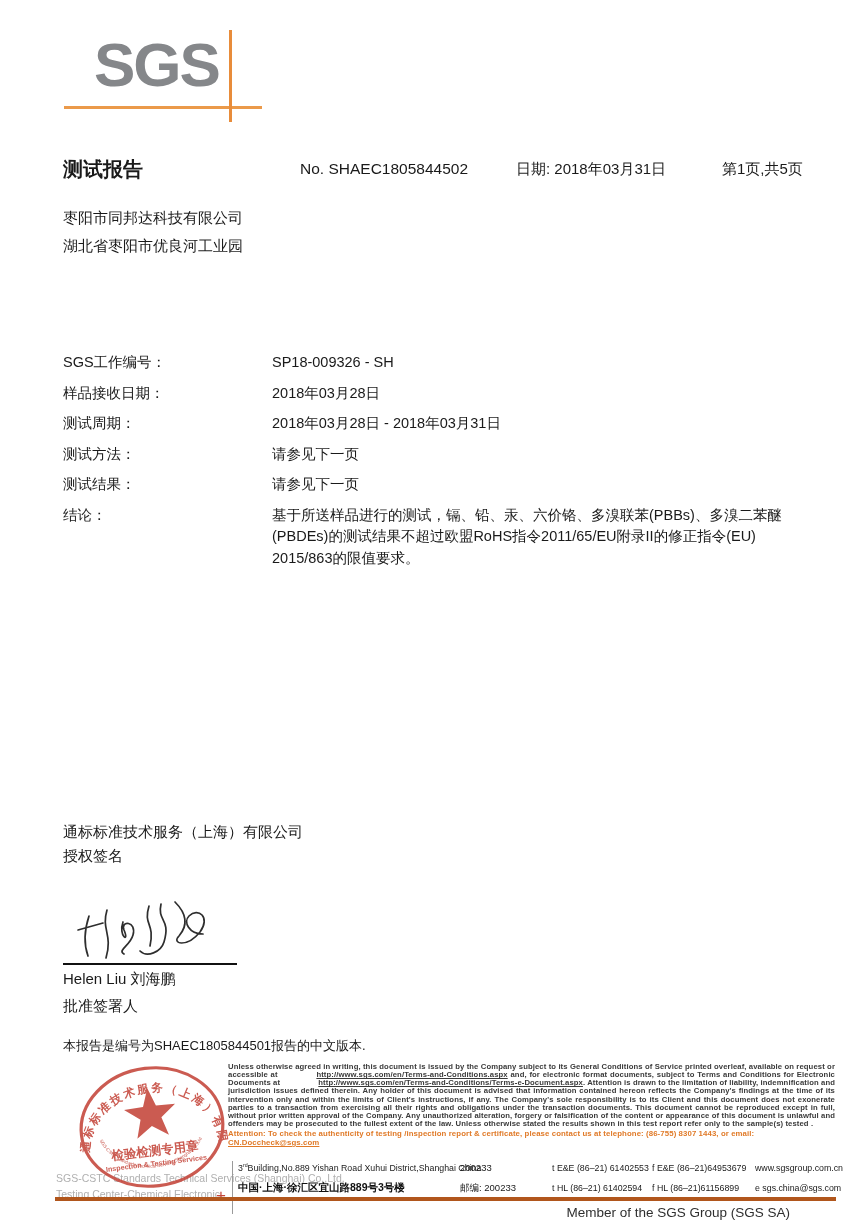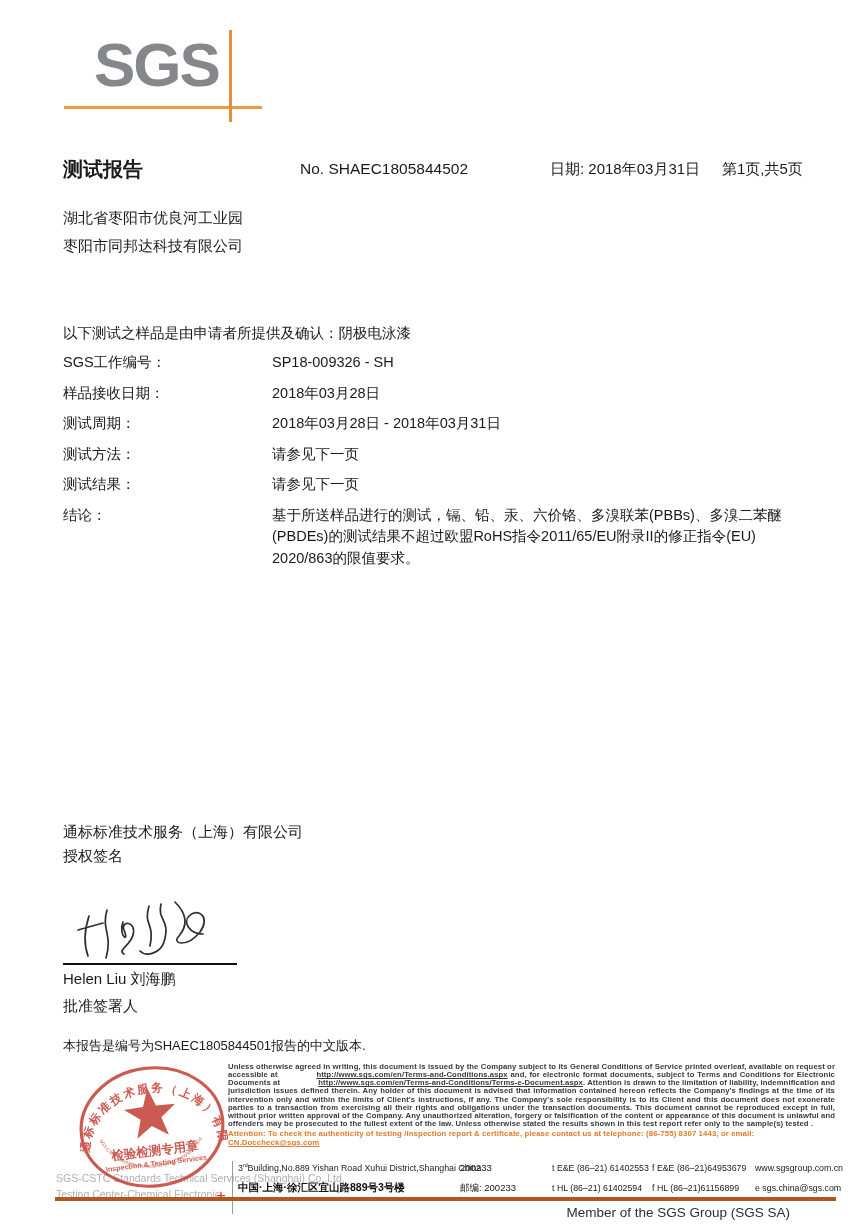--- a/index.html
+++ b/index.html
@@ -14,21 +14,21 @@
   .logo-hline { position:absolute; left:4px; top:80px; width:198px; height:3px; background:#eb9a4a; }
   .logo-vline { position:absolute; left:169px; top:4px; width:3px; height:92px; background:#e88c3a; }
   .logo-text {
     position:absolute; left:34px; top:8px;
     font-size:62px; font-weight:bold; color:#85878a; letter-spacing:-2px;
     font-family:"Liberation Sans", sans-serif; line-height:1;
   }
   
   .doc-title   { position:absolute; left:63px;  top:156px; font-size:20px; font-weight:bold; }
   .report-no   { position:absolute; left:300px; top:160px; font-size:15.5px; }
-  .date-line   { position:absolute; left:550px; top:160px; font-size:15px; }
+  .date-line   { position:absolute; left:516px; top:160px; font-size:15px; }
   .page-line   { position:absolute; left:722px; top:160px; font-size:15px;text-align:right; }
   
   .applicant { position:absolute; left:63px; top:204px; font-size:15px; line-height:28px; }
   
   .sample-intro { position:absolute; left:63px; top:324px; font-size:14.5px; }
   .info-table { position:absolute; left:63px; top:352px; width:747px; }
   .info-row { display:flex; align-items:flex-start; margin-bottom:9px; min-height:21px; }
   .info-label { width:209px; flex:0 0 209px; font-size:14.5px; line-height:21px; }
   .info-value { flex:1; font-size:14.5px; line-height:21.5px; }
   
@@ -79,25 +79,24 @@
     <div class="logo-vline"></div>
     <div class="logo-text">SGS</div>
   </div>
 
   <div class="doc-title">测试报告</div>
   <div class="report-no">No. SHAEC1805844502</div>
   <div class="date-line">日期: 2018年03月31日</div>
   <div class="page-line">第1页,共5页</div>
 
   <div class="applicant">
+    <div>枣阳市同邦达科技有限公司</div>
     <div>湖北省枣阳市优良河工业园</div>
-    <div>枣阳市同邦达科技有限公司</div>
   </div>
 
-  <div class="sample-intro">以下测试之样品是由申请者所提供及确认：阴极电泳漆</div>
 
   <div class="info-table">
     <div class="info-row">
       <div class="info-label">SGS工作编号：</div>
       <div class="info-value">SP18-009326 - SH</div>
     </div>
     <div class="info-row">
       <div class="info-label">样品接收日期：</div>
       <div class="info-value">2018年03月28日</div>
     </div>
@@ -108,21 +107,21 @@
     <div class="info-row">
       <div class="info-label">测试方法：</div>
       <div class="info-value">请参见下一页</div>
     </div>
     <div class="info-row">
       <div class="info-label">测试结果：</div>
       <div class="info-value">请参见下一页</div>
     </div>
     <div class="info-row">
       <div class="info-label">结论：</div>
-      <div class="info-value" style="max-width:538px;">基于所送样品进行的测试，镉、铅、汞、六价铬、多溴联苯(PBBs)、多溴二苯醚(PBDEs)的测试结果不超过欧盟RoHS指令2011/65/EU附录II的修正指令(EU) 2020/863的限值要求。</div>
+      <div class="info-value" style="max-width:538px;">基于所送样品进行的测试，镉、铅、汞、六价铬、多溴联苯(PBBs)、多溴二苯醚(PBDEs)的测试结果不超过欧盟RoHS指令2011/65/EU附录II的修正指令(EU) 2015/863的限值要求。</div>
     </div>
   </div>
 
   <div class="sig-block">
     <div class="sig-company">通标标准技术服务（上海）有限公司</div>
     <div class="sig-label">授权签名</div>
     <div class="sig-script">
       <svg width="180" height="78" viewBox="0 0 180 78">
         <g stroke="#2e2e2e" stroke-width="1.7" fill="none" stroke-linecap="round" stroke-linejoin="round">
           <path d="M16,26 C12,38 10,52 15,66 M5,40 L30,33"></path>

